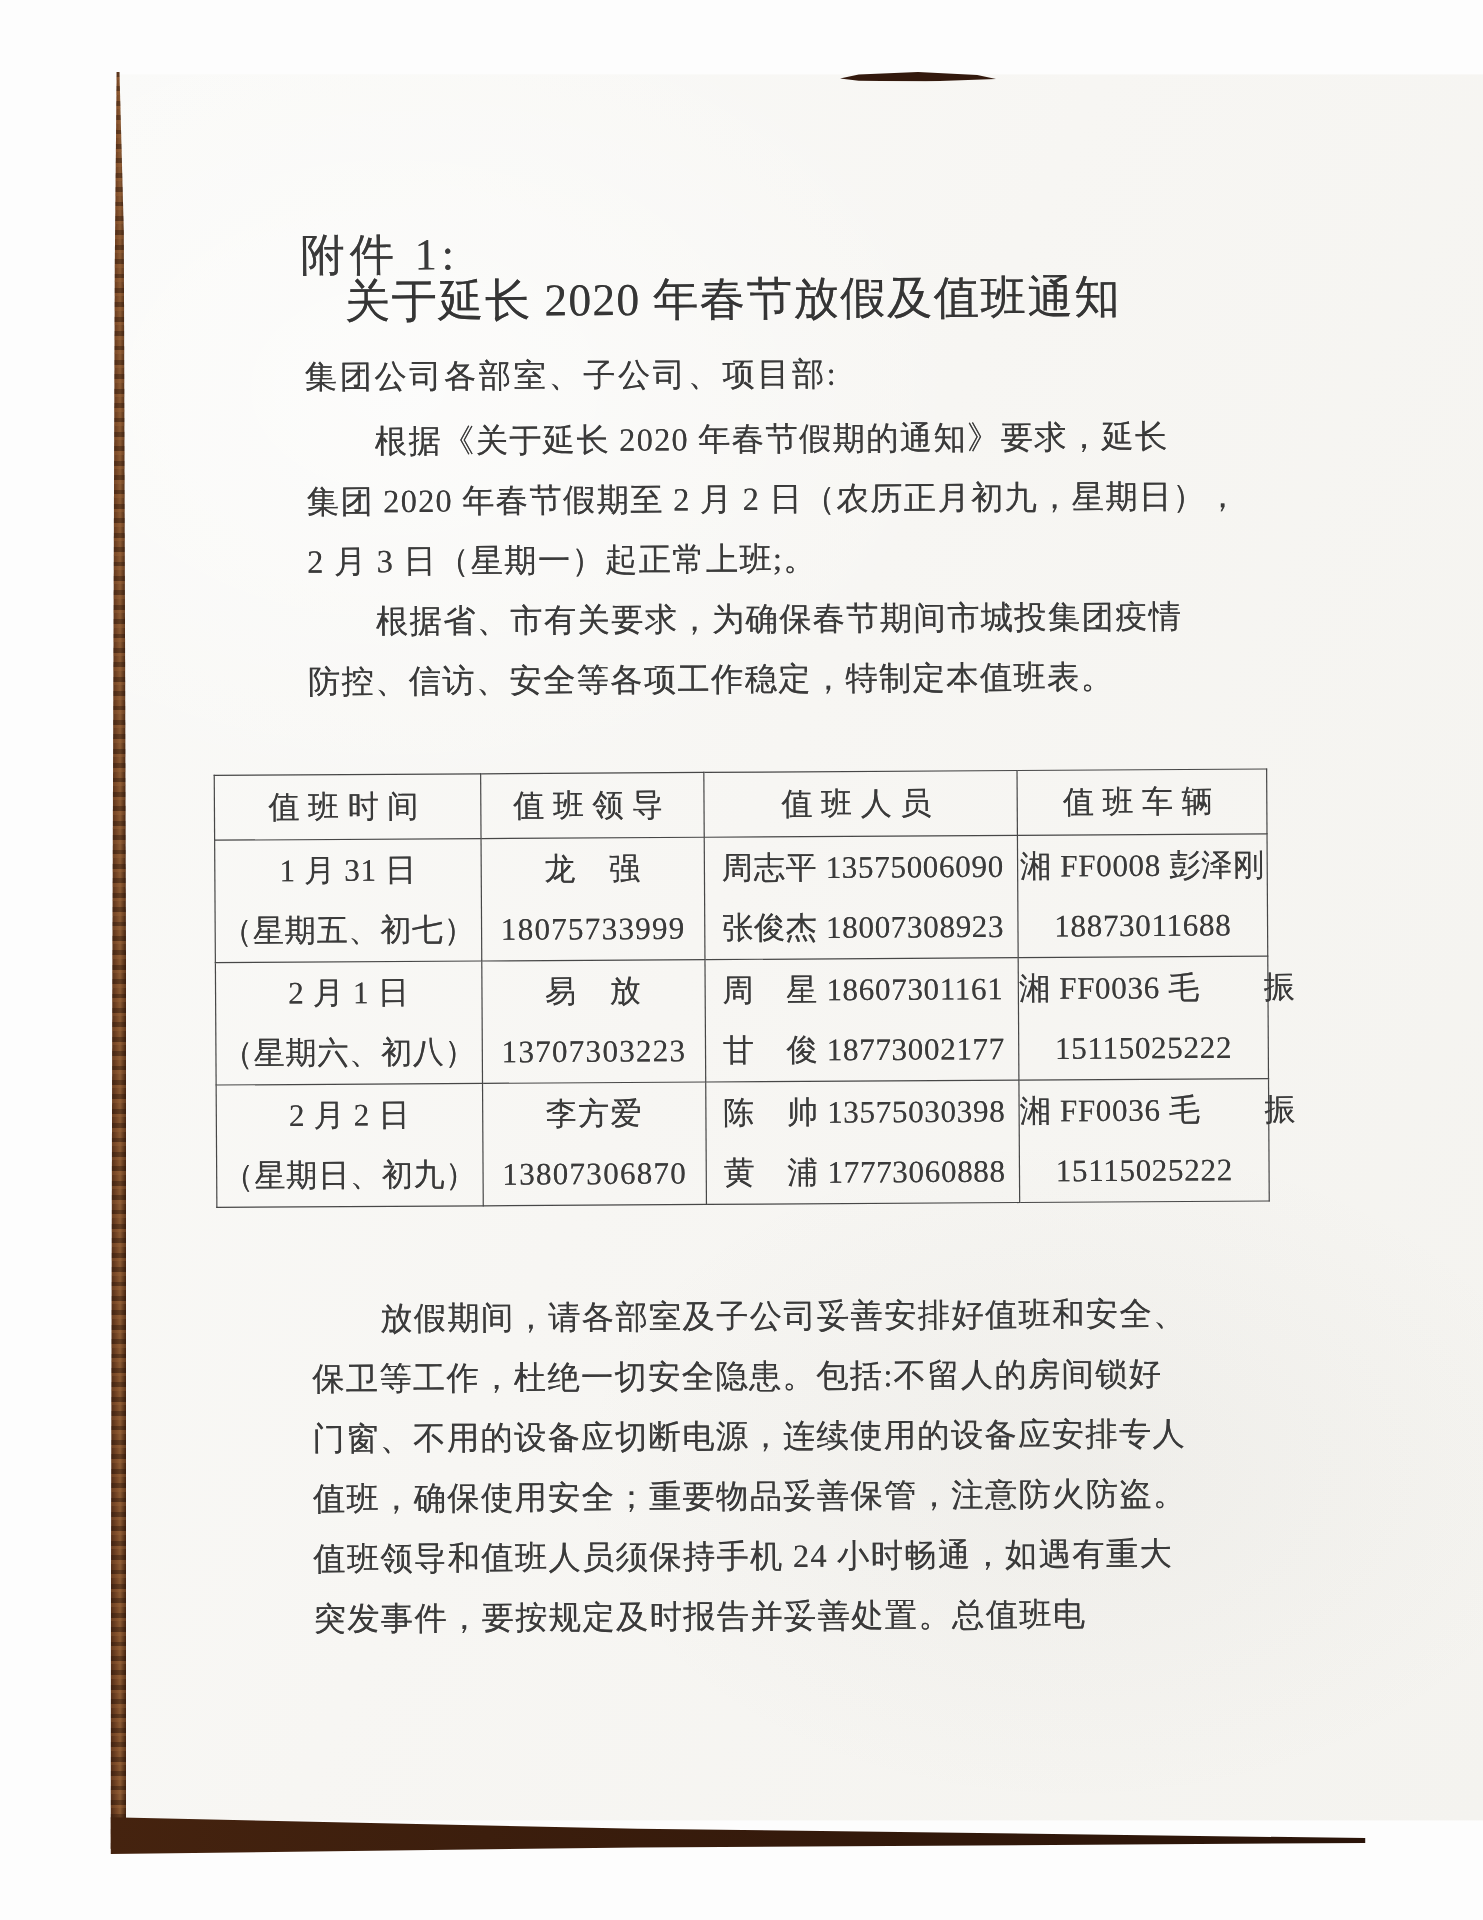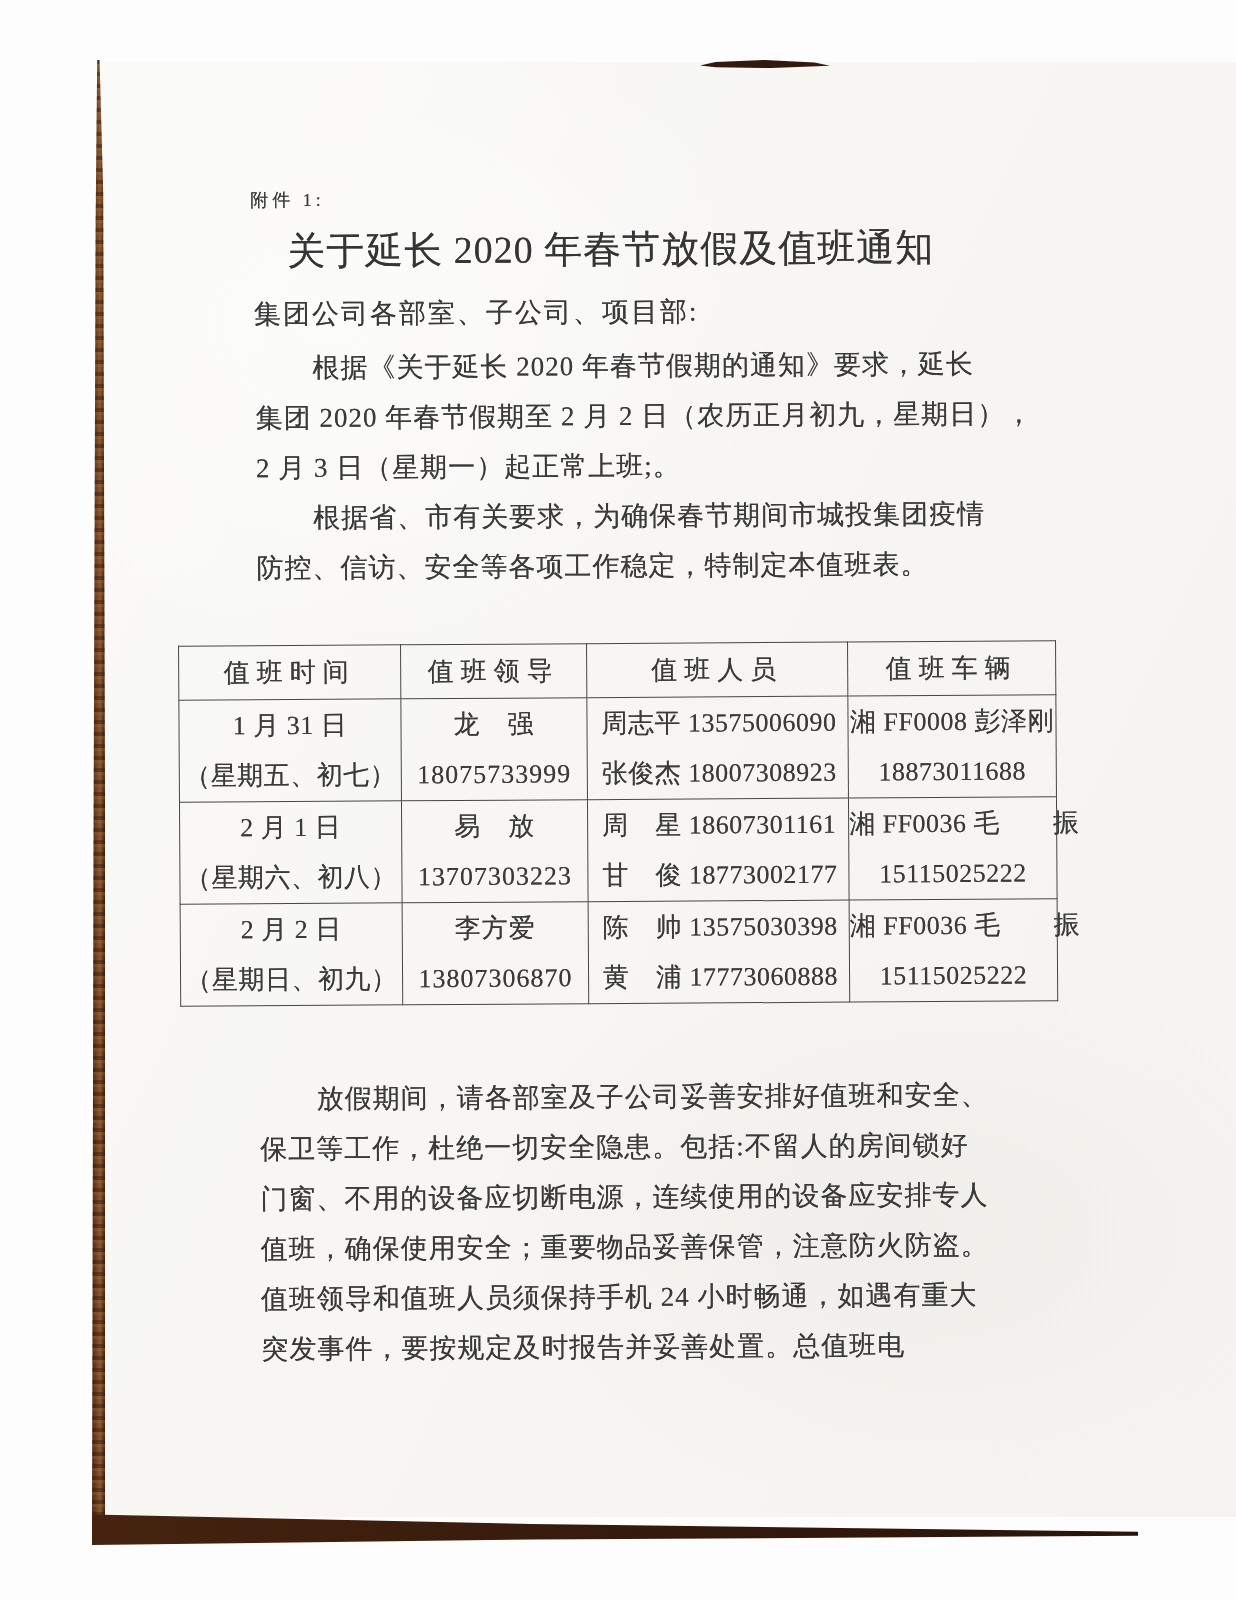--- a/index.html
+++ b/index.html
@@ -44,21 +44,21 @@
 
   
   .sheet {
     position: absolute; inset: 0;
     transform: rotate(-0.35deg);
     transform-origin: 50% 40%;
     text-shadow: 0 0 0.5px rgba(55,55,55,.75);
   }
   .attachment {
     position: absolute; left: 253px; top: 186px;
-    font-size: 18px; letter-spacing: 4px;
+    font-size: 37px; letter-spacing: 4px;
   }
   .title {
     position: absolute; left: 235px; top: 224px; width: 756px;
     margin: 0; text-align: center;
     font-size: 38px; font-weight: 500; letter-spacing: 1px;
     white-space: nowrap; color: #353535;
   }
   .salutation {
     position: absolute; left: 256px; top: 294px;
     font-size: 27px; letter-spacing: 2px; white-space: nowrap;

